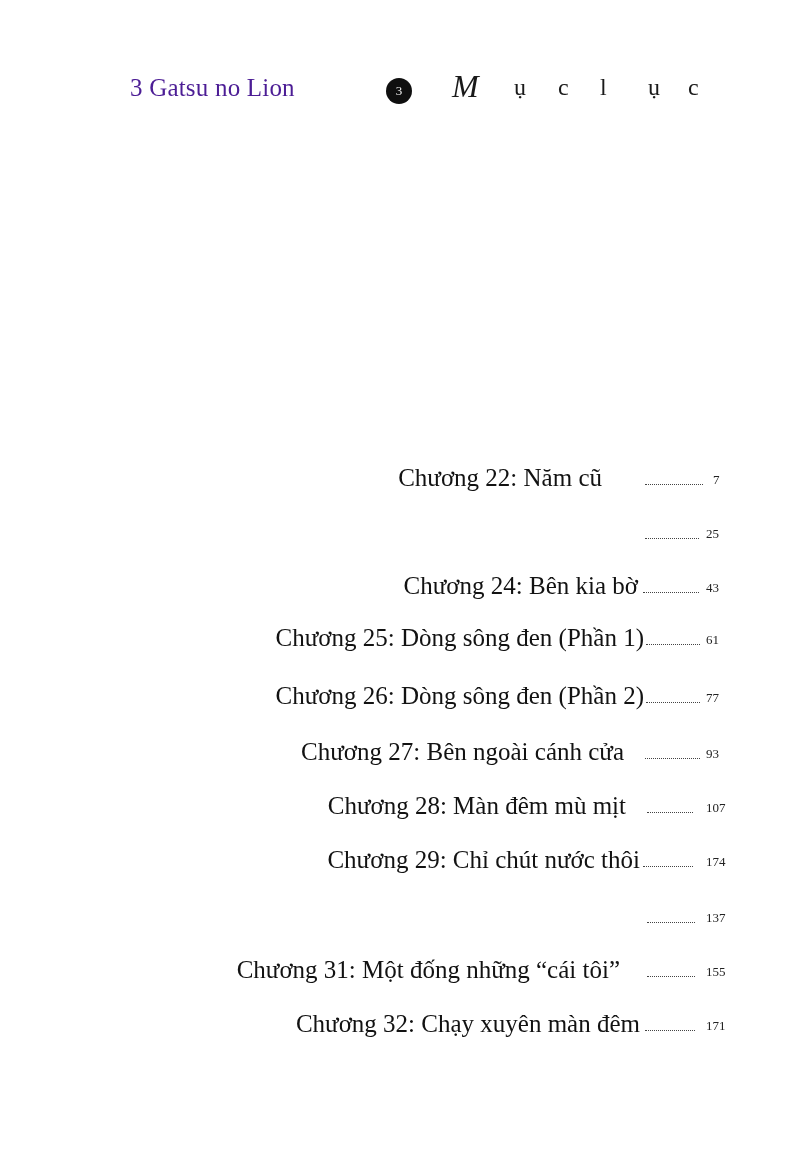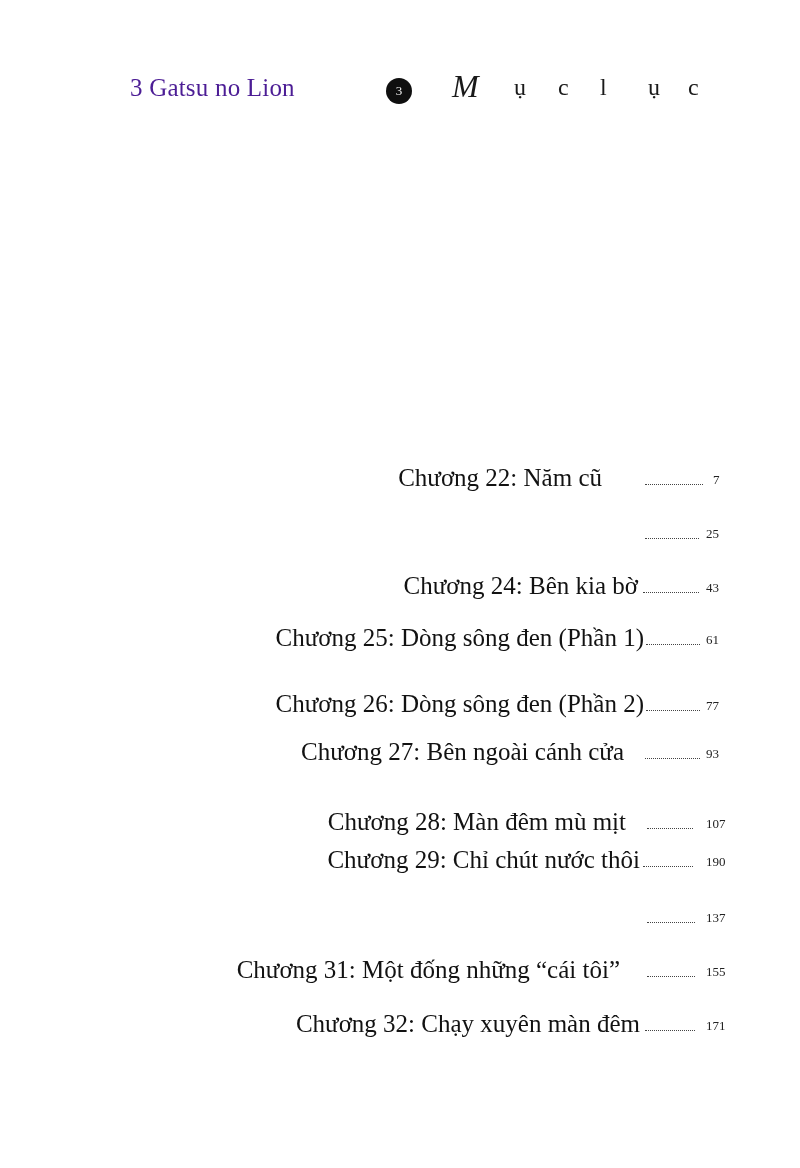--- a/index.html
+++ b/index.html
@@ -85,39 +85,39 @@
   <div class="entry" style="top:108px;">
     <span class="title" style="right:162px">Chương 24: Bên kia bờ</span>
     <span class="leader" style="left:643px; width:56px"></span>
     <span class="page">43</span>
   </div>
   <div class="entry" style="top:160px;">
     <span class="title" style="right:156px">Chương 25: Dòng sông đen (Phần 1)</span>
     <span class="leader" style="left:646px; width:54px"></span>
     <span class="page">61</span>
   </div>
-  <div class="entry" style="top:218px;margin-top:8px;">
+  <div class="entry" style="top:218px;">
     <span class="title" style="right:156px">Chương 26: Dòng sông đen (Phần 2)</span>
     <span class="leader" style="left:646px; width:54px"></span>
     <span class="page">77</span>
   </div>
   <div class="entry" style="top:274px;text-decoration:underline;">
     <span class="title" style="right:176px">Chương 27: Bên ngoài cánh cửa</span>
     <span class="leader" style="left:645px; width:55px"></span>
     <span class="page">93</span>
   </div>
-  <div class="entry" style="top:328px;margin-top:16px;">
+  <div class="entry" style="top:328px;">
     <span class="title" style="right:174px">Chương 28: Màn đêm mù mịt</span>
     <span class="leader" style="left:647px; width:46px"></span>
     <span class="page">107</span>
   </div>
   <div class="entry" style="top:382px;">
     <span class="title" style="right:160px">Chương 29: Chỉ chút nước thôi</span>
     <span class="leader" style="left:643px; width:50px"></span>
-    <span class="page">190</span>
+    <span class="page">174</span>
   </div>
   <div class="entry" style="top:438px;">
     <span class="leader" style="left:647px; width:48px"></span>
     <span class="page">137</span>
   </div>
   <div class="entry" style="top:492px;text-decoration:underline;">
     <span class="title" style="right:180px">Chương 31: Một đống những “cái tôi”</span>
     <span class="leader" style="left:647px; width:48px"></span>
     <span class="page">155</span>
   </div>

